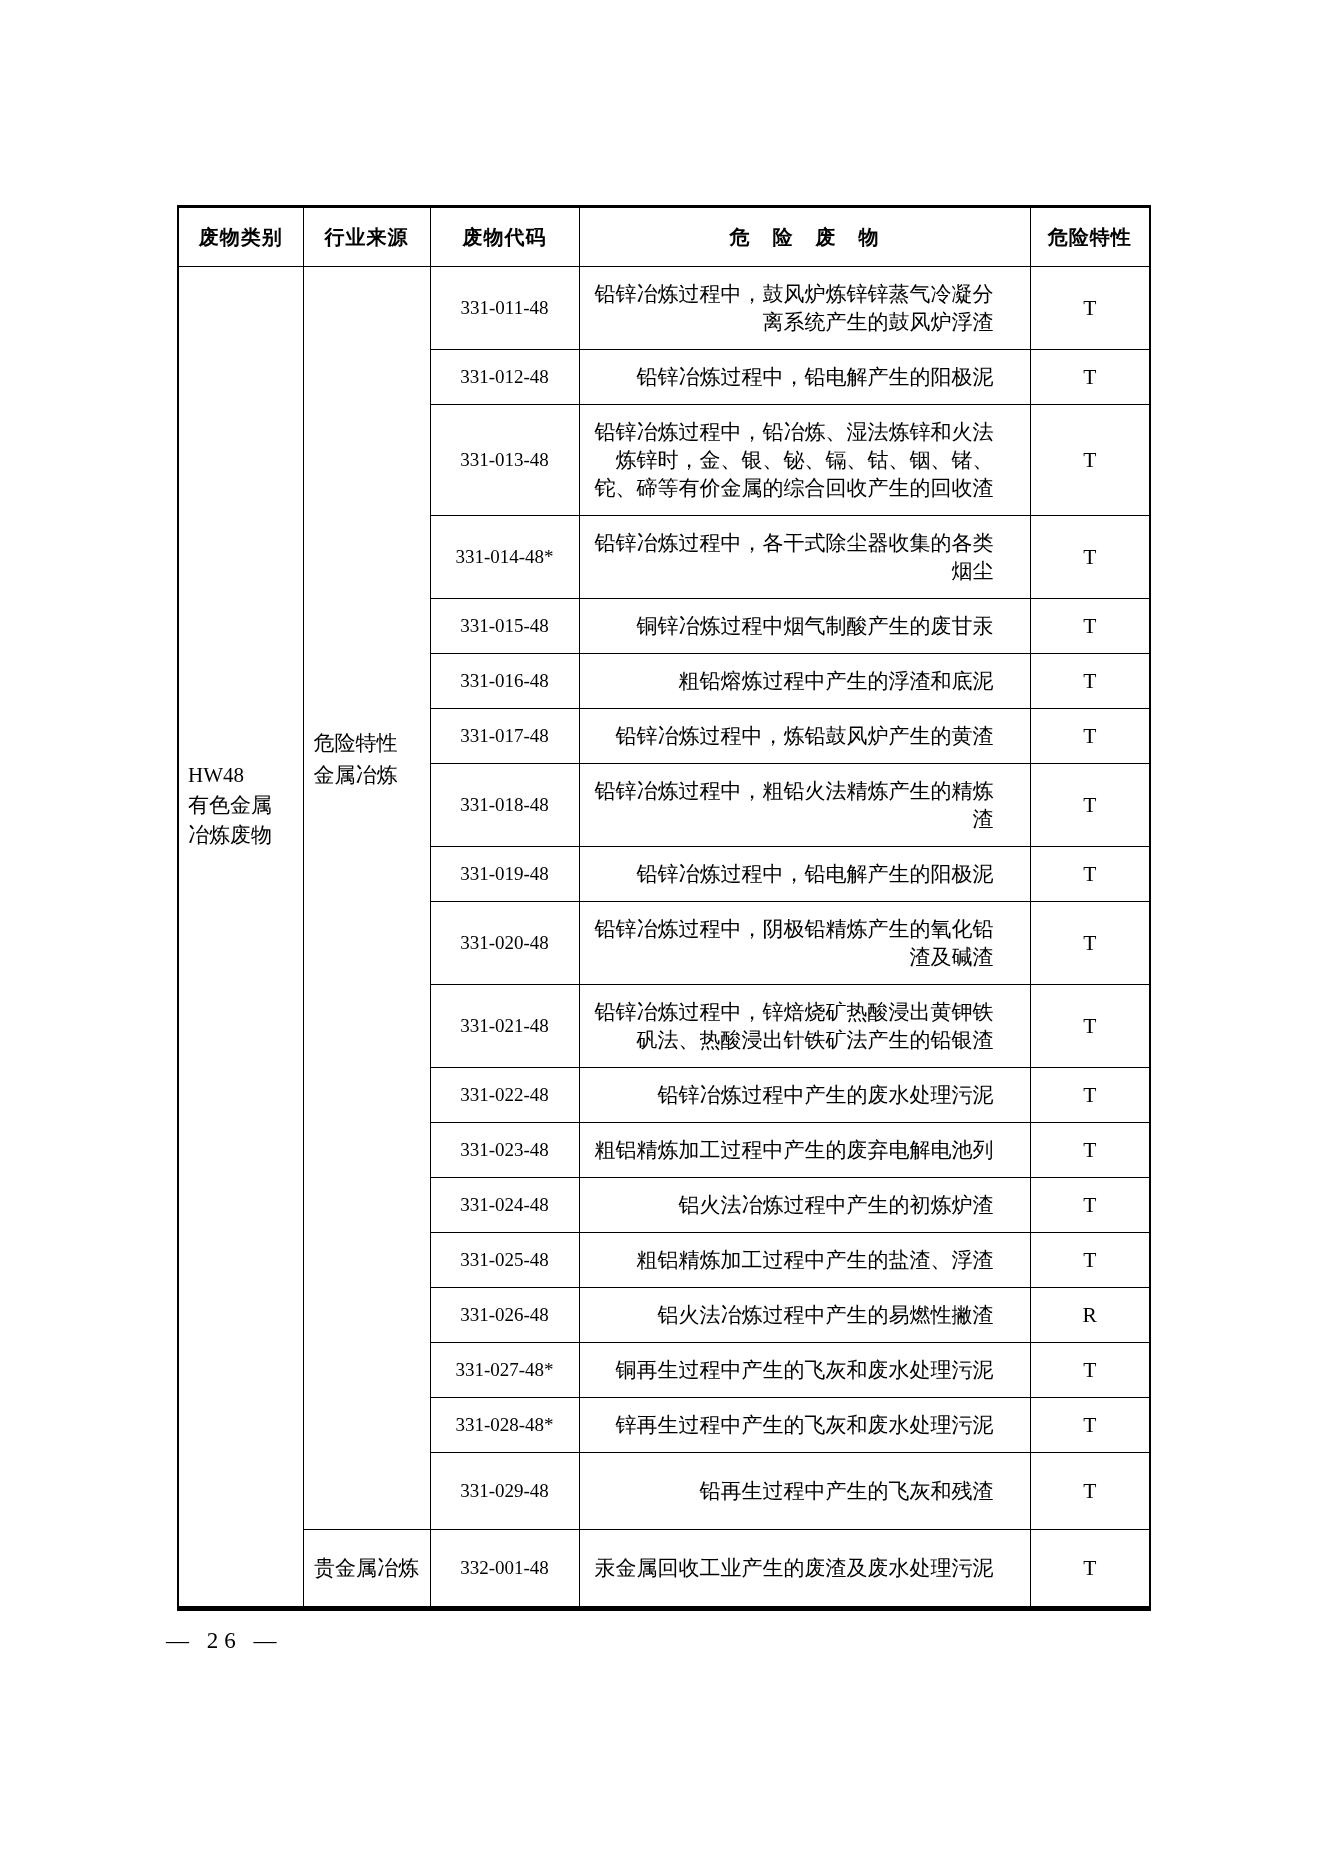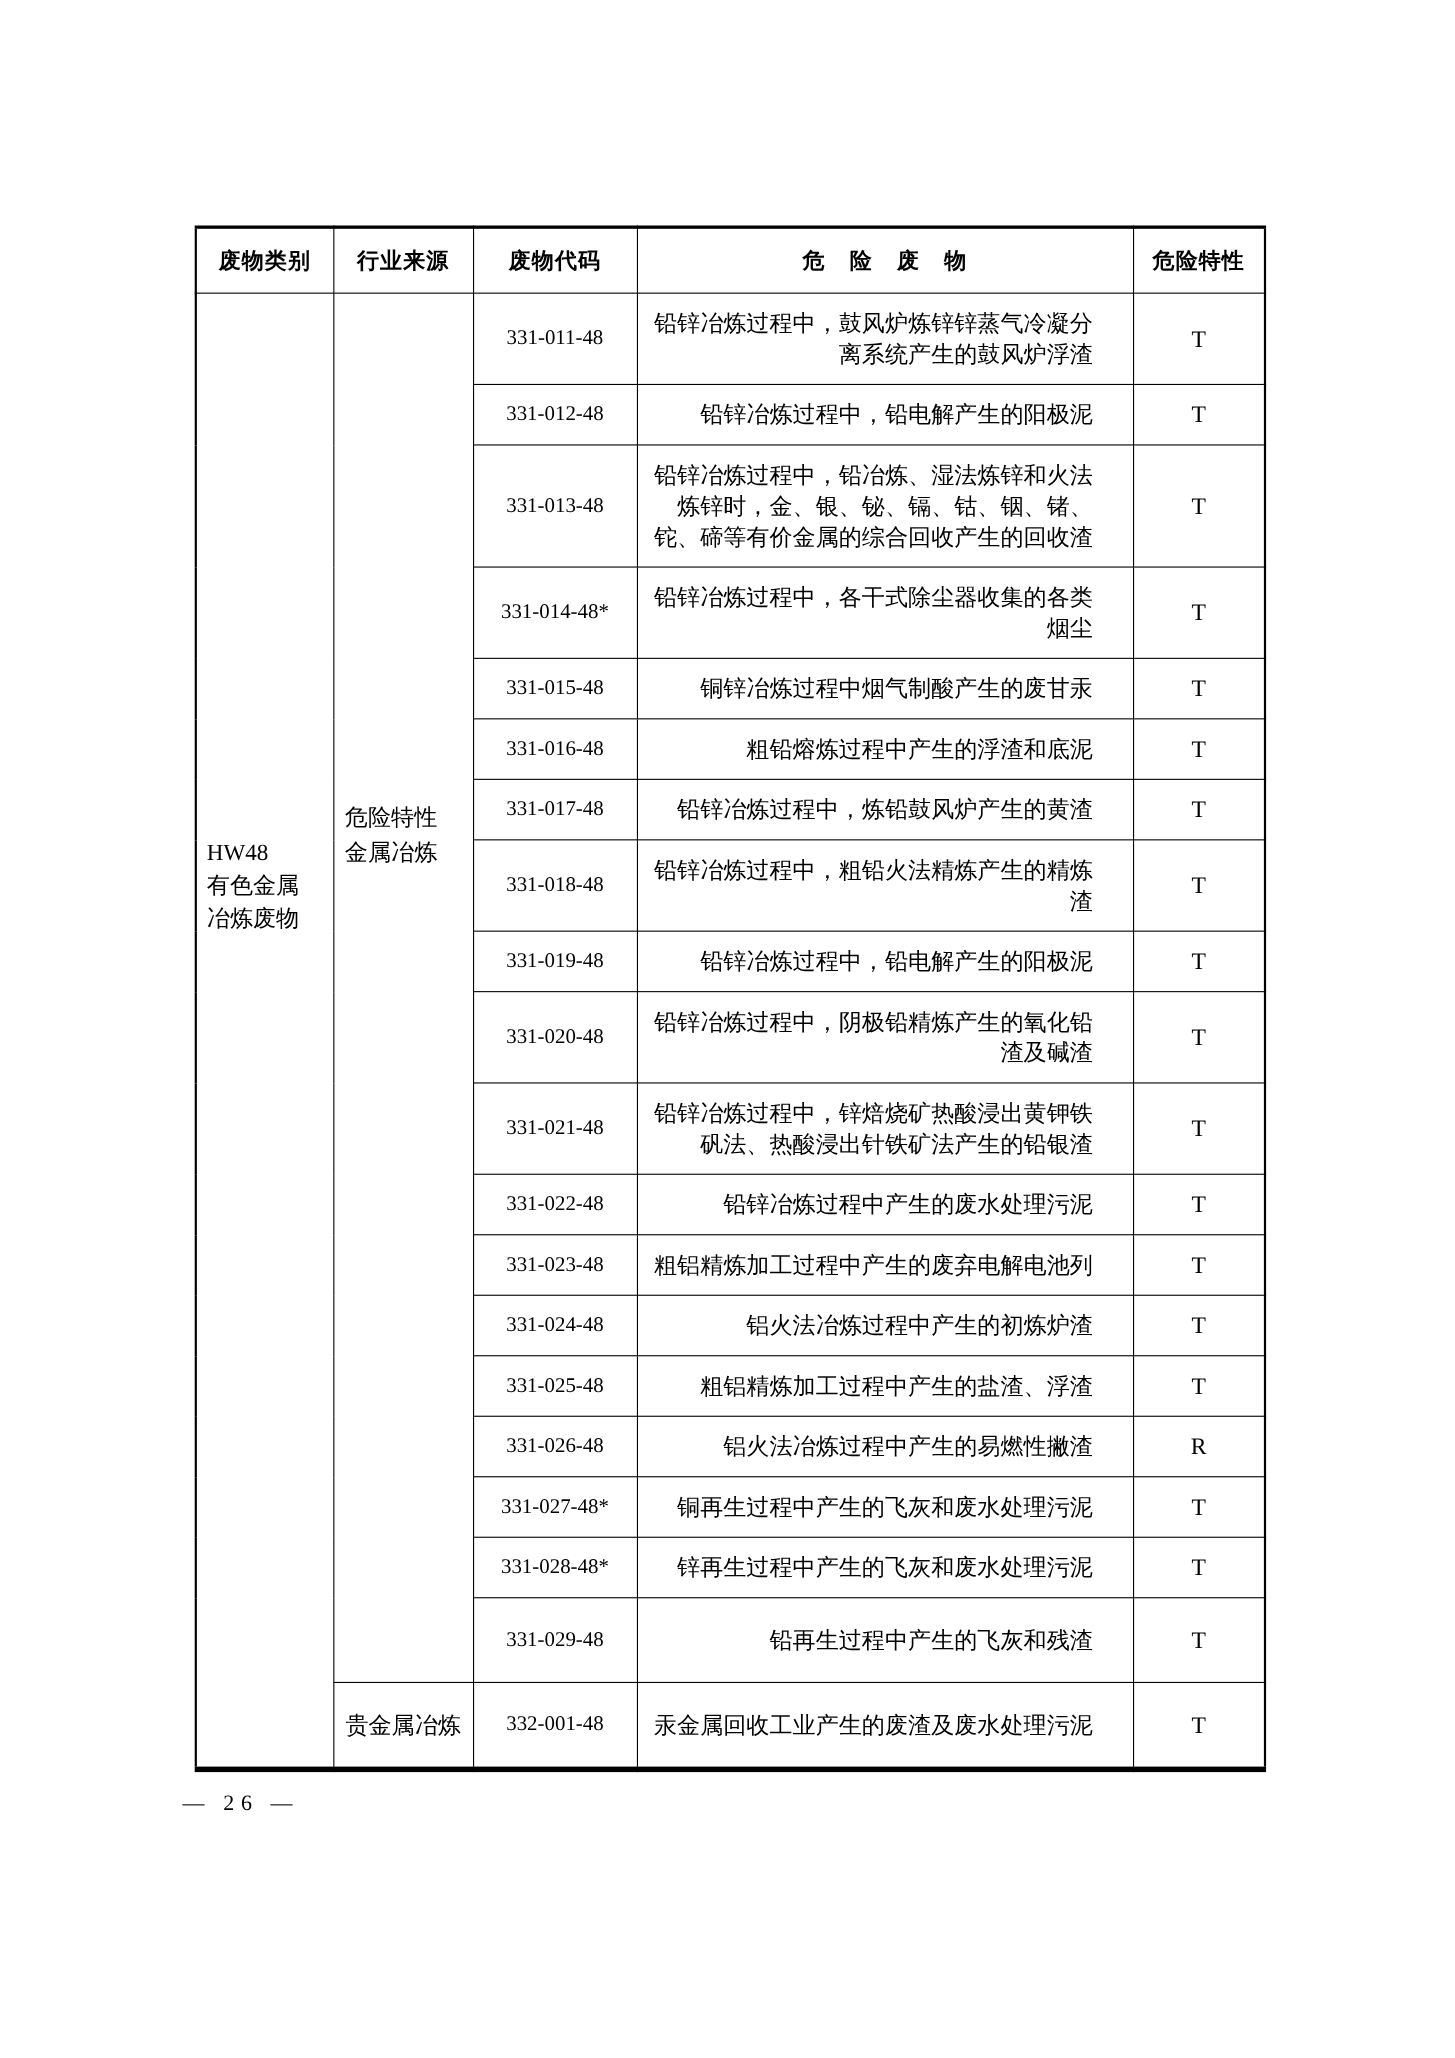--- a/index.html
+++ b/index.html
@@ -37,21 +37,21 @@
     vertical-align:top; text-align:left;
     padding:460px 4px 0 10px;
     white-space:pre-line; line-height:32px;
   }
   td.src-single {
     vertical-align:middle; text-align:center;
     white-space:pre-line; padding:0 2px;
   }
   .page-number {
     position:absolute; left:166px; top:1628px;
-    font-size:20px; letter-spacing:6px;
+    font-size:23px; letter-spacing:6px;
   }
 </style>
 </head>
 <body>
 
 <table class="doc-table">
   <colgroup>
     <col style="width:125px">
     <col style="width:127px">
     <col style="width:149px">

